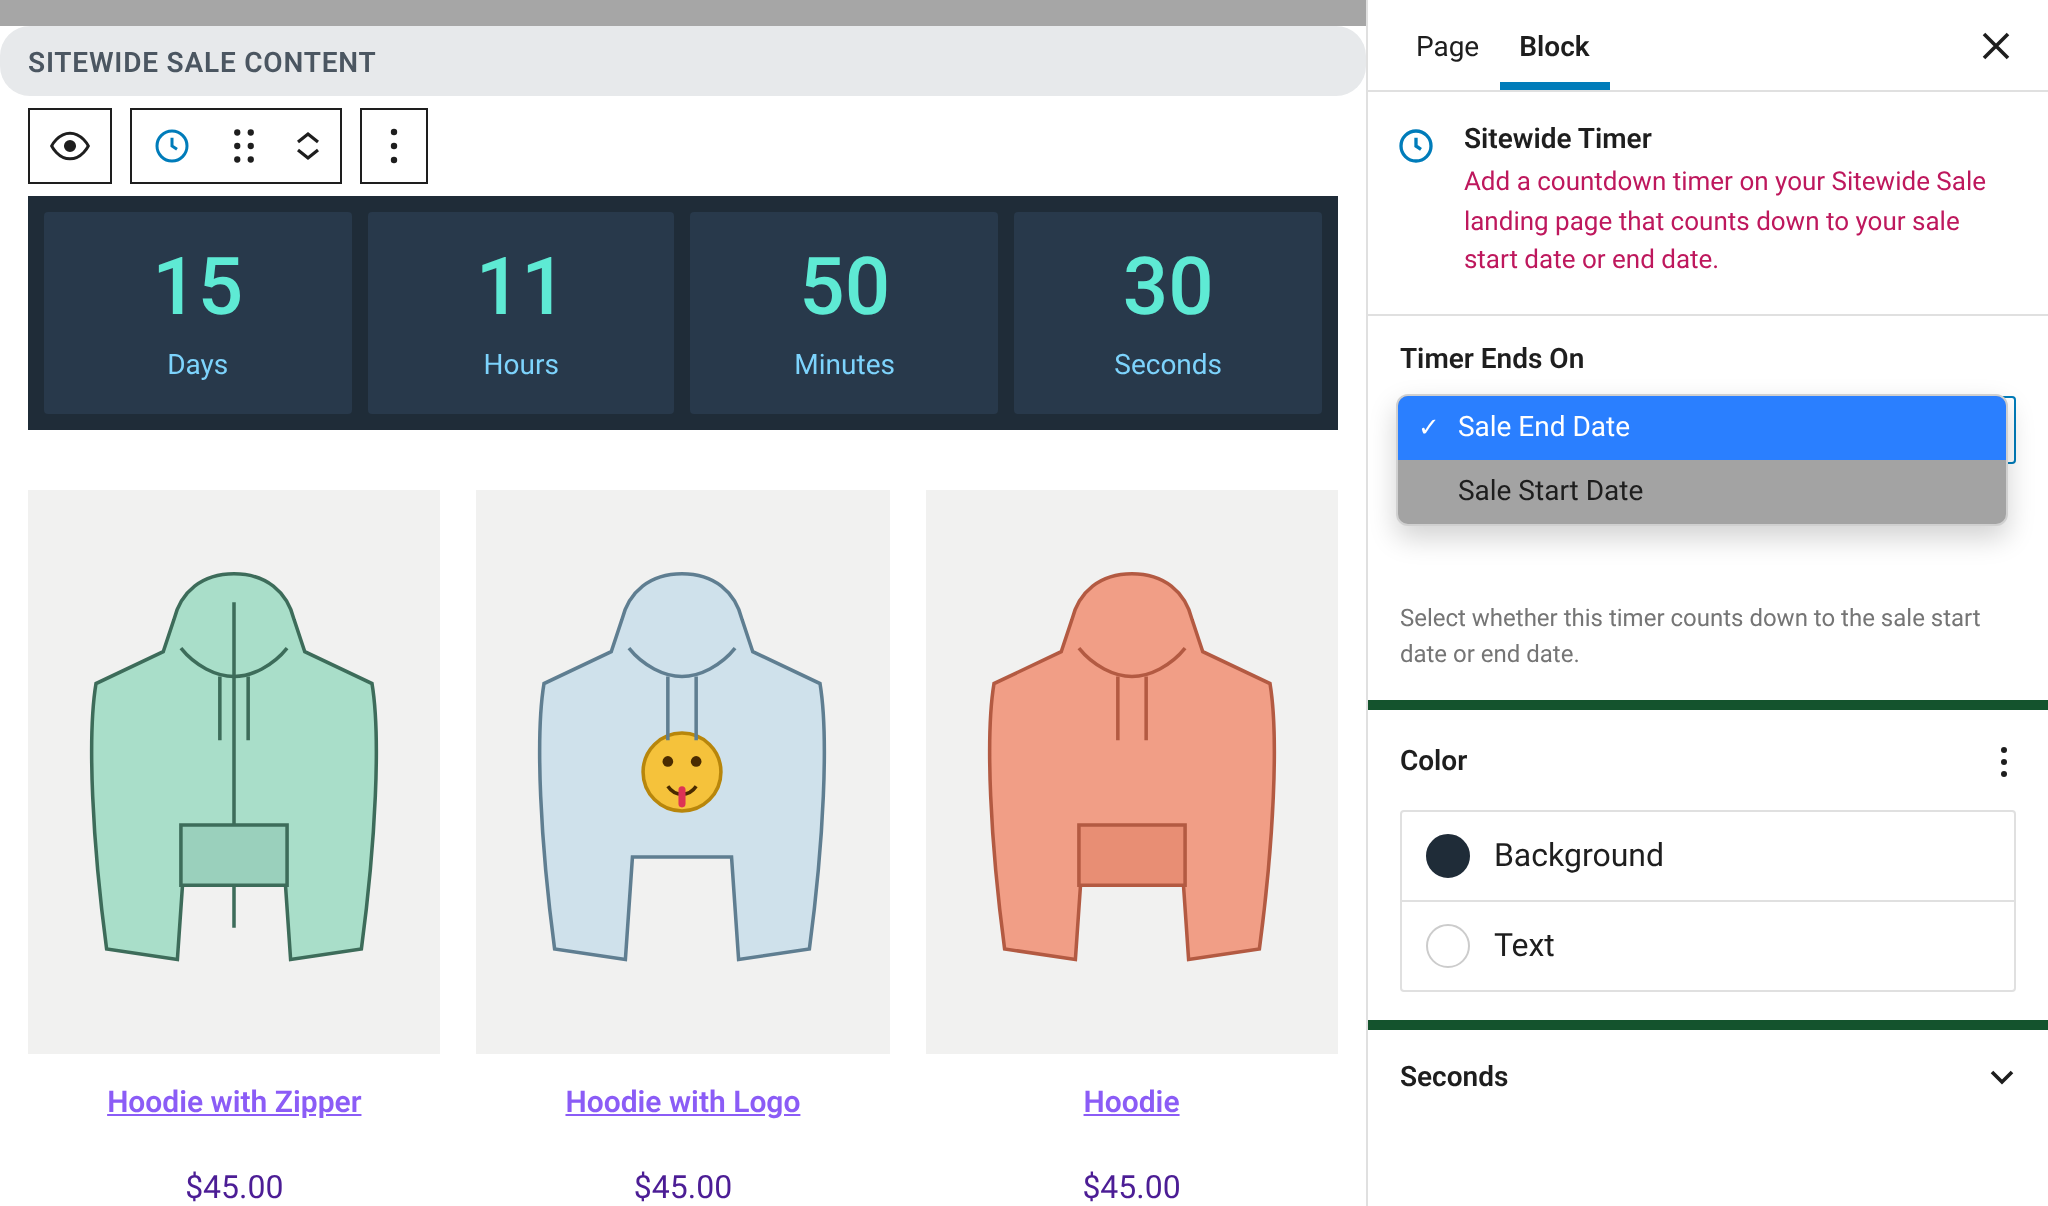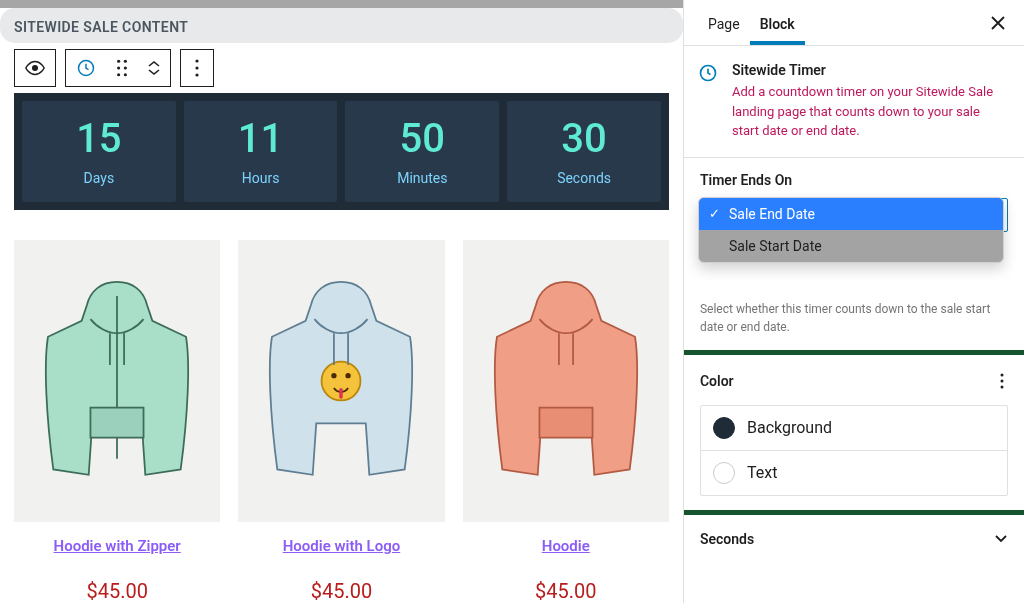--- a/index.html
+++ b/index.html
@@ -15,21 +15,21 @@
   svg { display: block; }
   .timer-section { background: #1f2c38; margin: 0 14px; padding: 8px; display: grid; grid-template-columns: repeat(4, 1fr); gap: 8px; }
   .timer-box { background: #28394b; text-align: center; padding: 14px 4px 16px 4px; border-radius: 2px; }
   .timer-value { color: #5eead4; font-size: 40px; font-weight: 500; }
   .timer-label { color: #7dd3fc; font-size: 14px; margin-top: 8px; }
   .products { display: grid; grid-template-columns: repeat(3, 1fr); gap: 18px; padding: 30px 14px 0 14px; }
   .product { text-align: center; }
   .product-img { background: #f1f1f0; height: 282px; display: flex; align-items: center; justify-content: center; }
   .product-name { margin-top: 14px; }
   .product-name a { color: #8b5cf6; font-weight: 600; font-size: 15px; text-decoration: underline; }
-  .product-price { margin-top: 24px; color: #b91c1c; font-size: 20px; }
+  .product-price { margin-top: 24px; color: #4c1d95; font-size: 16px; }
 
   .sidebar { width: 357px; border-left: 1px solid #e0e0e0; background: #fff; display: flex; flex-direction: column; position: relative; }
   .sb-tabs { display: flex; align-items: center; height: 46px; padding: 0 14px; border-bottom: 1px solid #e0e0e0; }
   .sb-tab { font-size: 14px; padding: 14px 10px 12px 10px; color: #1e1e1e; cursor: pointer; position: relative; }
   .sb-tab.active { font-weight: 600; }
   .sb-tab.active::after { content: ""; position: absolute; left: 0; right: 0; bottom: -1px; height: 4px; background: #007cba; }
   .sb-close { margin-left: auto; cursor: pointer; font-size: 20px; color: #1e1e1e; padding: 4px; }
   .block-desc { padding: 16px 16px 16px 14px; border-bottom: 1px solid #e0e0e0; display: flex; gap: 14px; }
   .block-icon { flex: none; width: 20px; height: 20px; color: #007cba; margin-top: 1px; }
   .block-desc-title { font-weight: 600; font-size: 14px; margin-bottom: 4px; }

